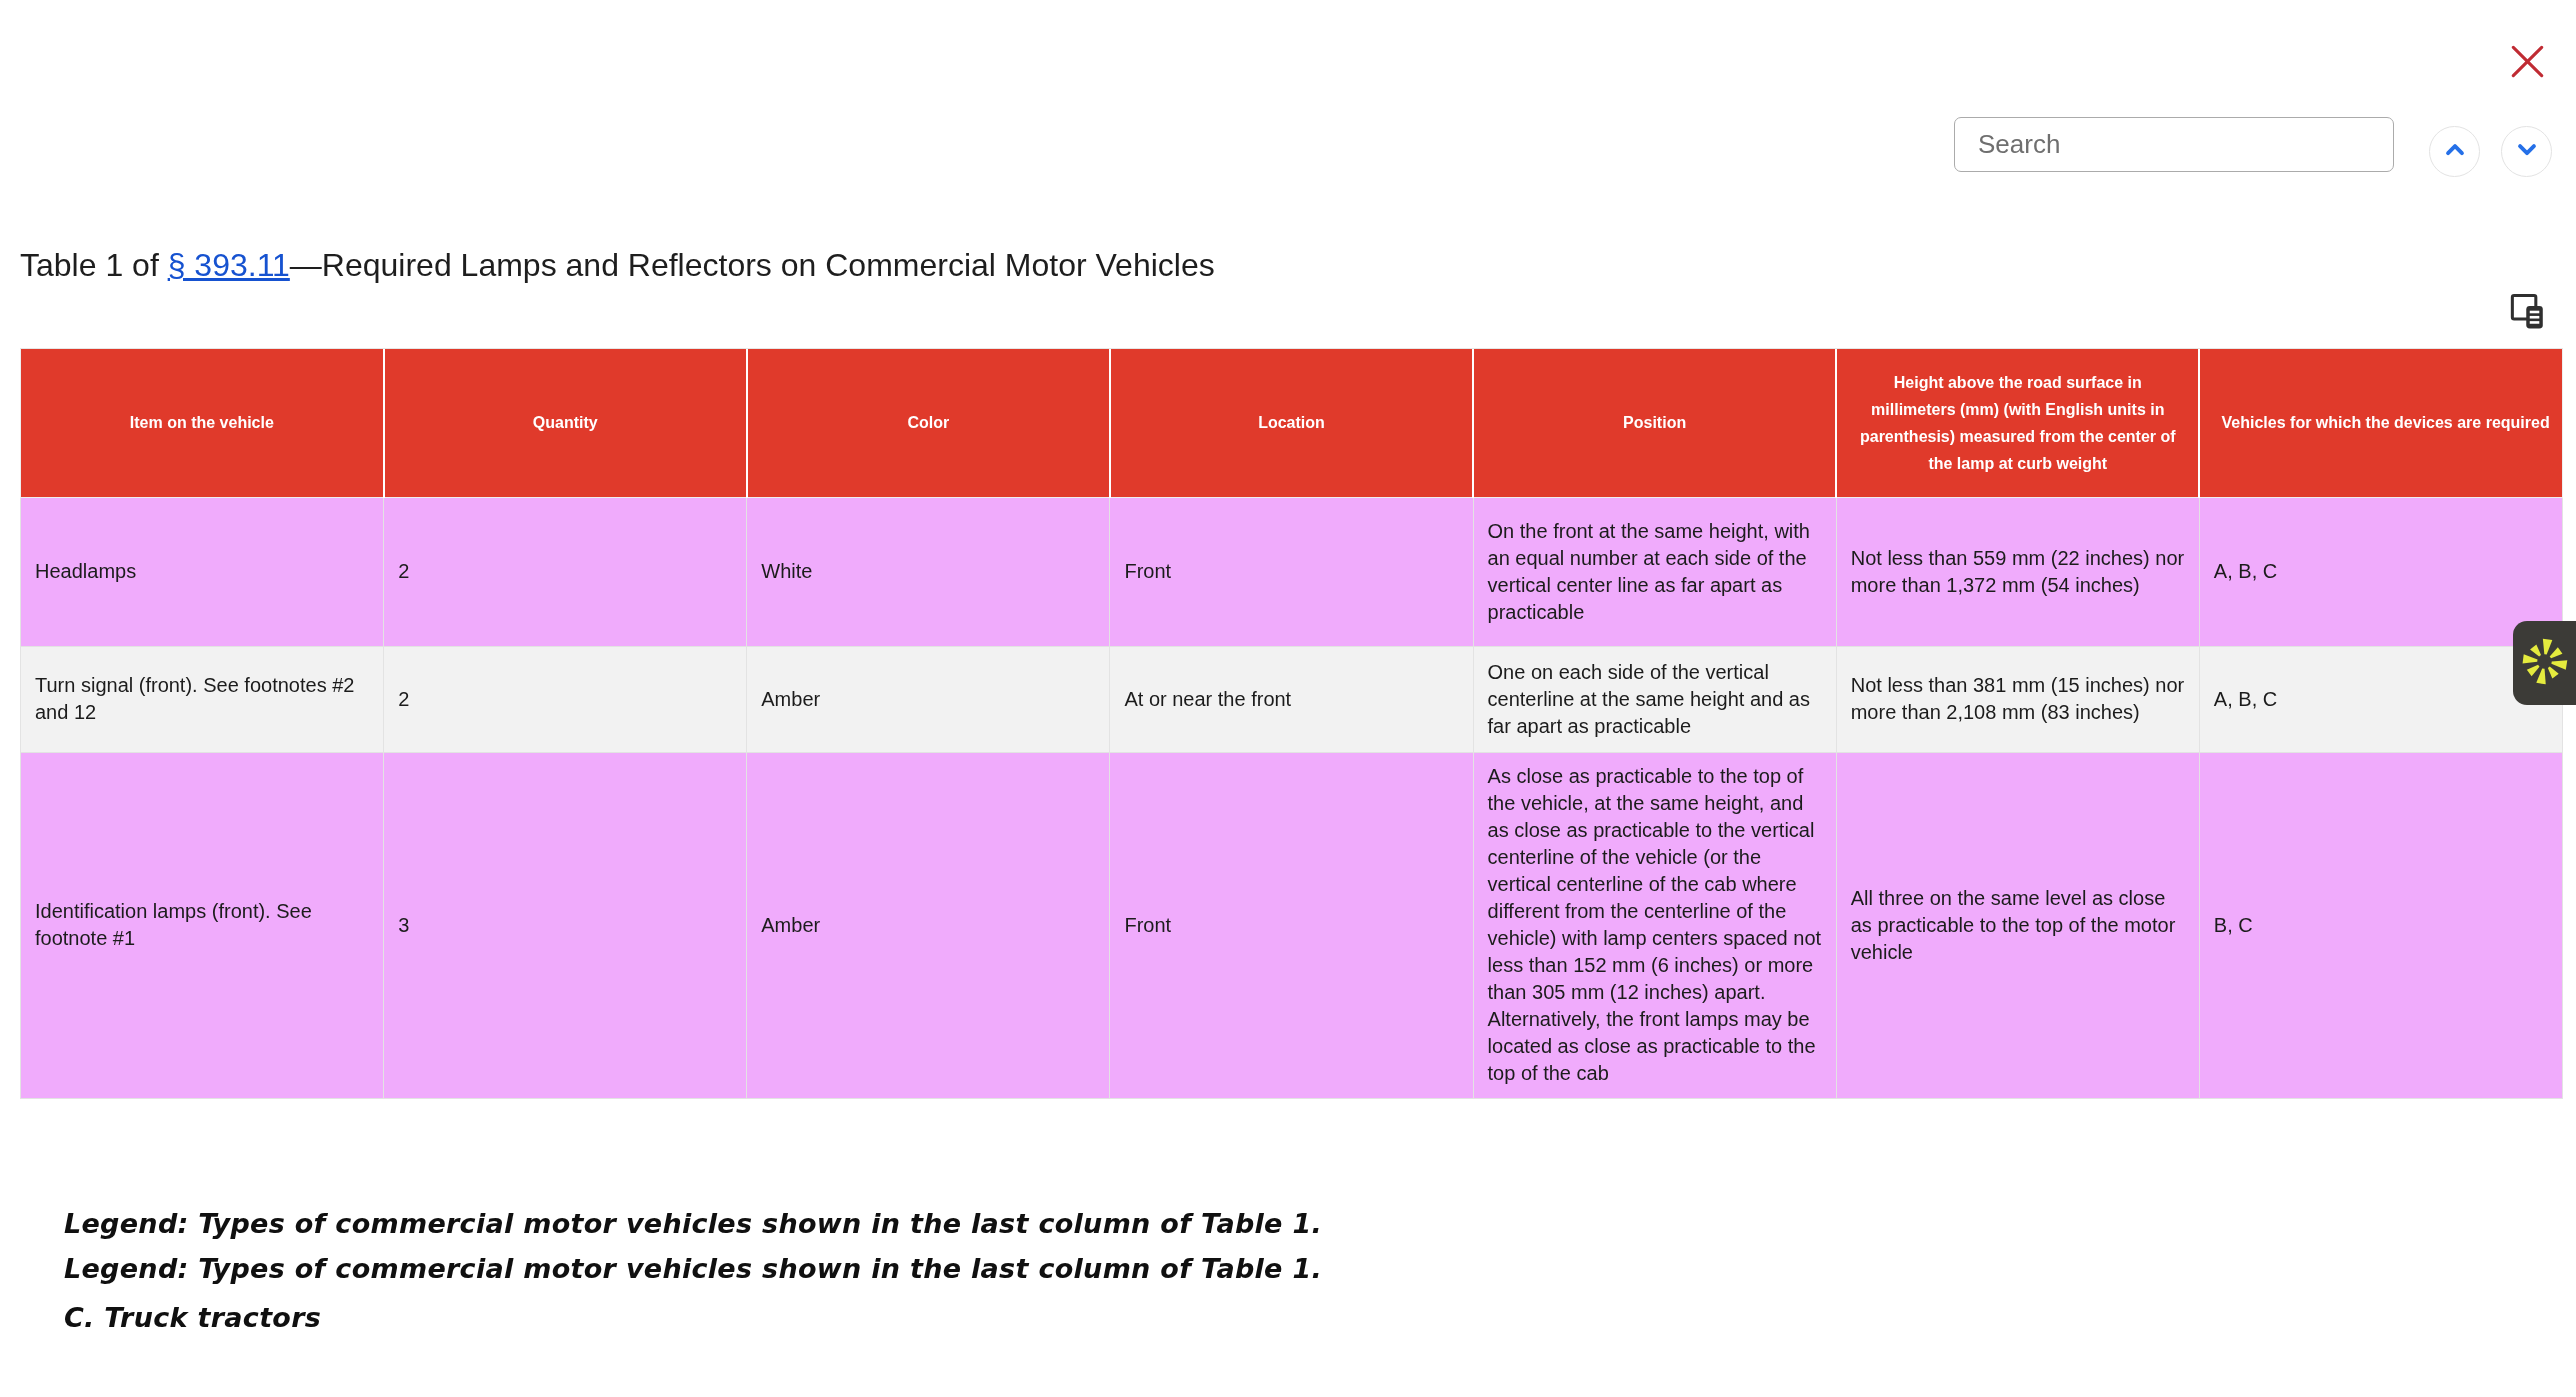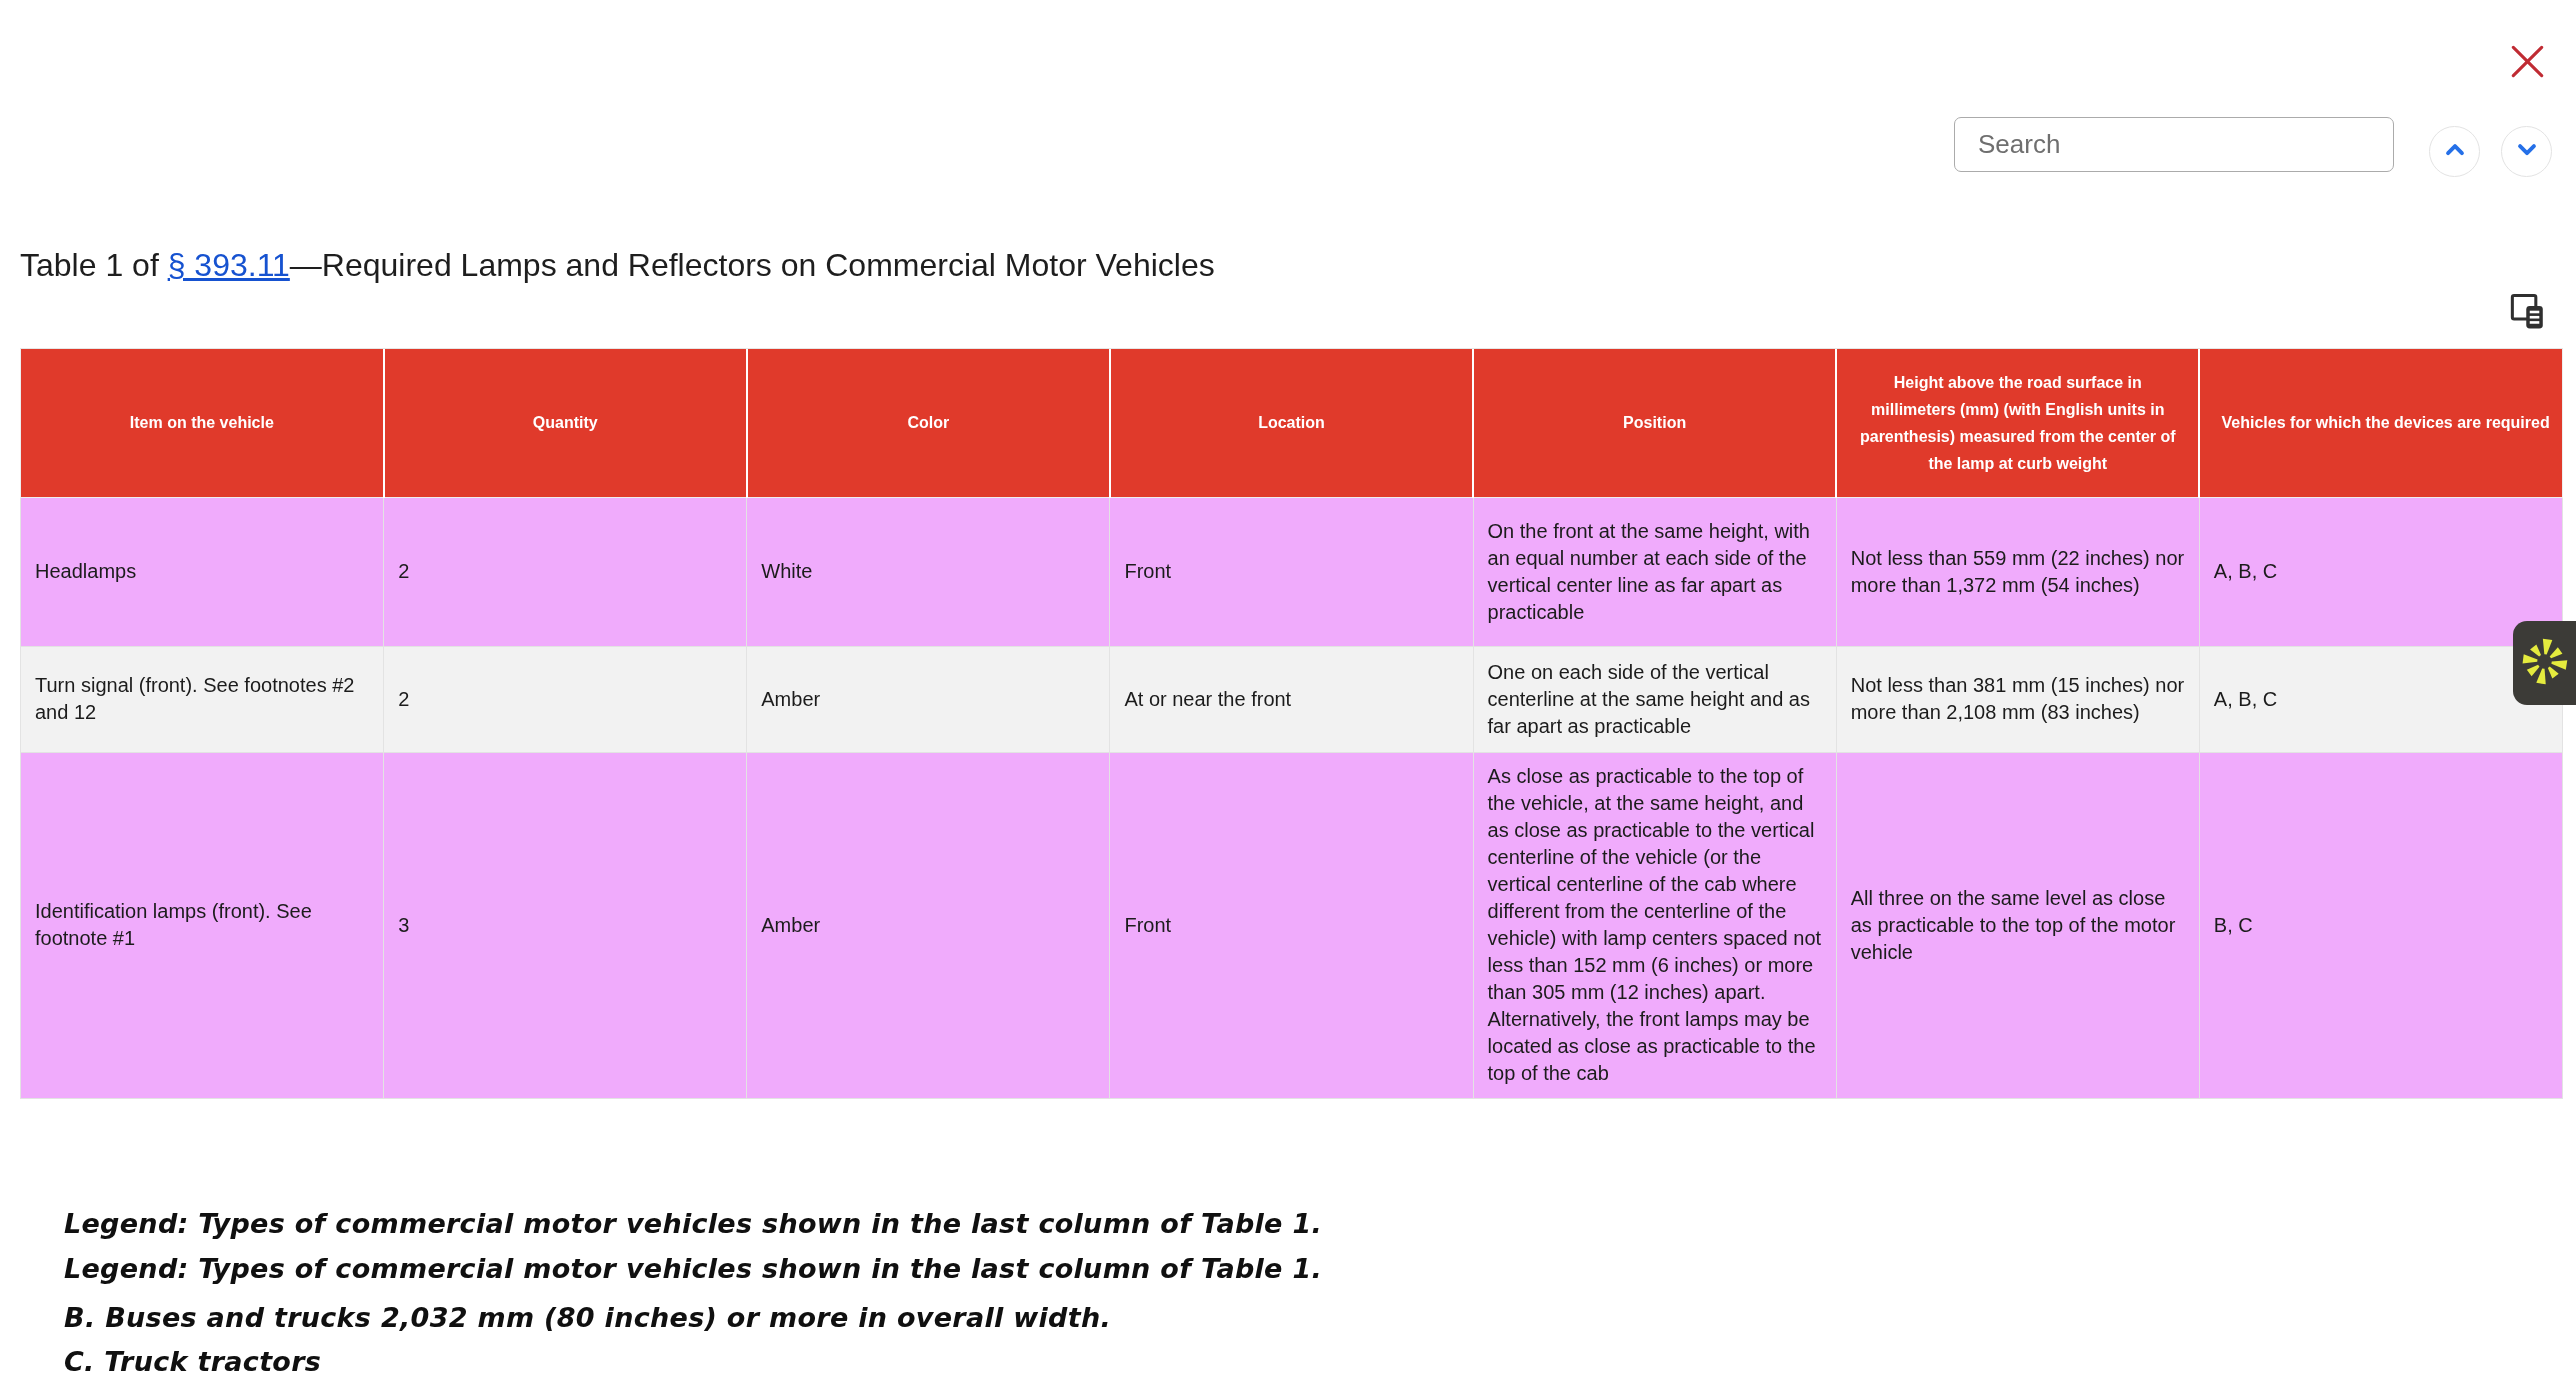--- a/index.html
+++ b/index.html
@@ -199,16 +199,15 @@
         <polygon points="-6,-27 6,-27 1.5,-9 -1.5,-9" transform="rotate(277)"></polygon>
         <polygon points="-5,-23 5,-23 1.5,-9 -1.5,-9" transform="rotate(322)"></polygon>
       </g>
     </svg>
   </span>
 </button>
 
 <div class="legend">
   <p class="lg-1">Legend: Types of commercial motor vehicles shown in the last column of Table 1.</p>
   <p class="lg-2">Legend: Types of commercial motor vehicles shown in the last column of Table 1.</p>
-  <p class="lg-4">B. Buses and trucks 2,032 mm (80 inches) or more in overall width.</p>
   <p class="lg-5">C. Truck tractors</p>
 </div>
 
 
 </body></html>

